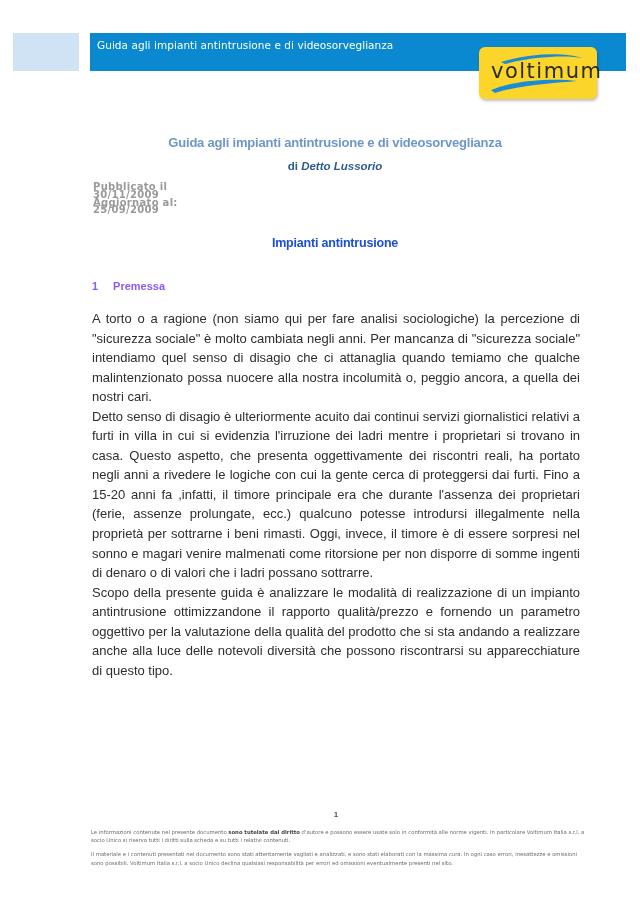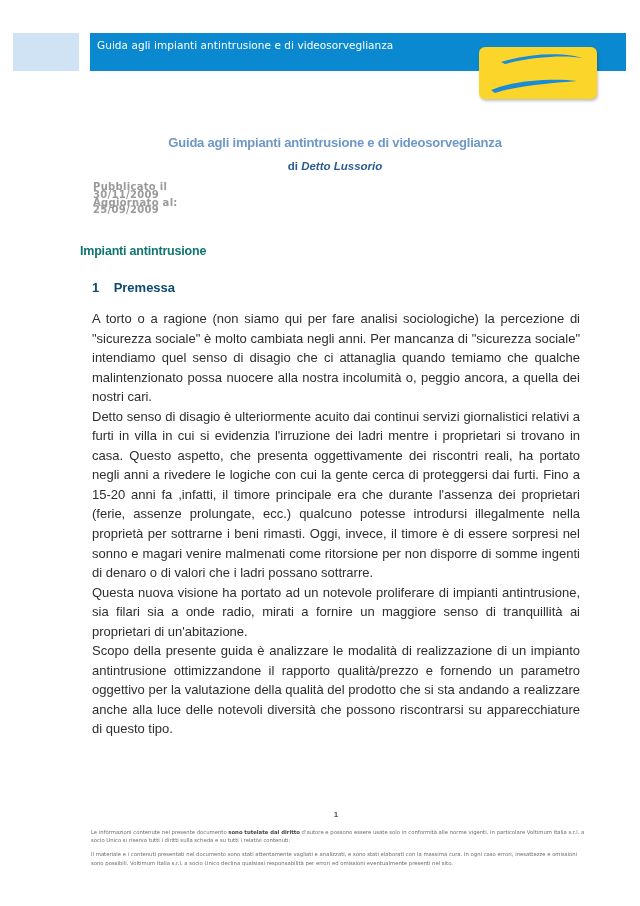--- a/index.html
+++ b/index.html
@@ -7,22 +7,22 @@
     .side-box { position: absolute; left: 13px; top: 33px; width: 66px; height: 38px; background: #cfe3f5; }
     .header-band { position: absolute; left: 90px; top: 33px; width: 536px; height: 38px; background: #0a89d0; }
     .header-title { position: absolute; left: 7px; top: 6px; color: #ffffff; font-size: 10.5px; letter-spacing: 0.05px; font-family: "DejaVu Sans", sans-serif; font-weight: normal; }
     .logo { position: absolute; left: 479px; top: 47px; width: 118px; height: 52px; background: #fcd52a; border-radius: 6px; box-shadow: 1px 2px 3px rgba(0,0,0,0.25); }
     .logo-text { position: absolute; left: 12px; top: 12px; font-family: "DejaVu Sans", sans-serif; font-size: 21px; color: #2b2b2b; letter-spacing: 1.5px; }
     .logo svg { position: absolute; left: 0; top: 0; }
     .doc-title { position: absolute; left: 80px; width: 510px; top: 135px; text-align: center; color: #6d97c9; font-weight: bold; font-size: 13px; letter-spacing: -0.2px; }
     .author { position: absolute; left: 80px; width: 510px; top: 160px; text-align: center; color: #2a5b92; font-weight: bold; font-size: 11.5px; }
     .author i { font-style: italic; }
     .meta { position: absolute; left: 93px; top: 183px; color: #9a9a9a; font-size: 10px; font-weight: bold; line-height: 7.8px; letter-spacing: 0.3px; font-family: "DejaVu Sans", sans-serif; }
-    .section-title { position: absolute; left: 80px; width: 510px; top: 236px; color: #0f766e; font-weight: bold; font-size: 12.5px; letter-spacing: -0.2px; margin-top: 8px; }
-    .h1 { position: absolute; left: 92px; top: 280px; color: #0c4a6e; font-weight: bold; font-size: 13px; }
+    .section-title { position: absolute; left: 80px; width: 510px; top: 236px; text-align: center; color: #1d4ed8; font-weight: bold; font-size: 12.5px; letter-spacing: -0.2px; }
+    .h1 { position: absolute; left: 92px; top: 280px; color: #8b5cf6; font-weight: bold; font-size: 11px; }
     .h1 .num { display: inline-block; width: 18px; }
     .body-text { position: absolute; left: 92px; top: 309px; width: 488px; color: #2e2e2e; font-size: 13px; line-height: 19.55px; text-align: justify; font-family: "Liberation Sans", sans-serif; }
     .body-text p { margin: 0; }
     .page-num { position: absolute; left: 0; width: 672px; top: 810px; text-align: center; font-size: 8px; color: #555; font-weight: bold; }
     .footer { position: absolute; left: 91px; top: 828px; width: 500px; color: #6a6a6a; font-size: 5.3px; line-height: 8.2px; font-family: "DejaVu Sans", sans-serif; }
     .footer p { margin: 0 0 6px 0; }
     .footer b { color: #444; }
   </style>
 </head>
 <body>
@@ -31,20 +31,21 @@
 
 <div class="header-band">
   <span class="header-title">Guida agli impianti antintrusione e di videosorveglianza</span>
 </div>
 
 <div class="logo">
   <svg width="118" height="52" viewBox="0 0 118 52">
     <path d="M22 15 C 50 6, 85 5, 104 11 C 88 8, 55 9, 26 17 Z" fill="#1a8bd6"></path>
     <path d="M12 43 C 35 33, 75 31, 98 34 C 76 36, 40 38, 16 46 Z" fill="#1a8bd6"></path>
   </svg>
+  <span class="logo-text">voltimum</span>
 </div>
 
 <div class="doc-title">Guida agli impianti antintrusione e di videosorveglianza</div>
 
 <div class="author">
   <span>di</span>
   <i>Detto Lussorio</i>
 </div>
 
 <div class="meta">
@@ -57,21 +58,20 @@
 <div class="section-title">Impianti antintrusione</div>
 
 <div class="h1">
   <span class="num">1</span>
   <span>Premessa</span>
 </div>
 
 <div class="body-text">
   <p>A torto o a ragione (non siamo qui per fare analisi sociologiche) la percezione di "sicurezza sociale" è molto cambiata negli anni. Per mancanza di "sicurezza sociale" intendiamo quel senso di disagio che ci attanaglia quando temiamo che qualche malintenzionato possa nuocere alla nostra incolumità o, peggio ancora, a quella dei nostri cari.</p>
   <p>Detto senso di disagio è ulteriormente acuito dai continui servizi giornalistici relativi a furti in villa in cui si evidenzia l'irruzione dei ladri mentre i proprietari si trovano in casa. Questo aspetto, che presenta oggettivamente dei riscontri reali, ha portato negli anni a rivedere le logiche con cui la gente cerca di proteggersi dai furti. Fino a 15-20 anni fa ,infatti, il timore principale era che durante l'assenza dei proprietari (ferie, assenze prolungate, ecc.) qualcuno potesse introdursi illegalmente nella proprietà per sottrarne i beni rimasti. Oggi, invece, il timore è di essere sorpresi nel sonno e magari venire malmenati come ritorsione per non disporre di somme ingenti di denaro o di valori che i ladri possano sottrarre.</p>
-  <p>Questa nuova visione ha portato ad un notevole proliferare di impianti antintrusione, sia filari sia a onde radio, mirati a fornire un maggiore senso di tranquillità ai proprietari di un'abitazione.</p>
   <p>Scopo della presente guida è analizzare le modalità di realizzazione di un impianto antintrusione ottimizzandone il rapporto qualità/prezzo e fornendo un parametro oggettivo per la valutazione della qualità del prodotto che si sta andando a realizzare anche alla luce delle notevoli diversità che possono riscontrarsi su apparecchiature di questo tipo.</p>
 </div>
 
 <div class="page-num">1</div>
 
 <div class="footer">
   <p>
     <span>Le informazioni contenute nel presente documento </span><b>sono tutelate dal diritto</b><span> d'autore e possono essere usate solo in conformità alle norme vigenti. In particolare Voltimum Italia s.r.l. a socio Unico si riserva tutti i diritti sulla scheda e su tutti i relativi contenuti.</span>
   </p>
   <p>Il materiale e i contenuti presentati nel documento sono stati attentamente vagliati e analizzati, e sono stati elaborati con la massima cura. In ogni caso errori, inesattezze e omissioni sono possibili. Voltimum Italia s.r.l. a socio Unico declina qualsiasi responsabilità per errori ed omissioni eventualmente presenti nel sito.</p>

